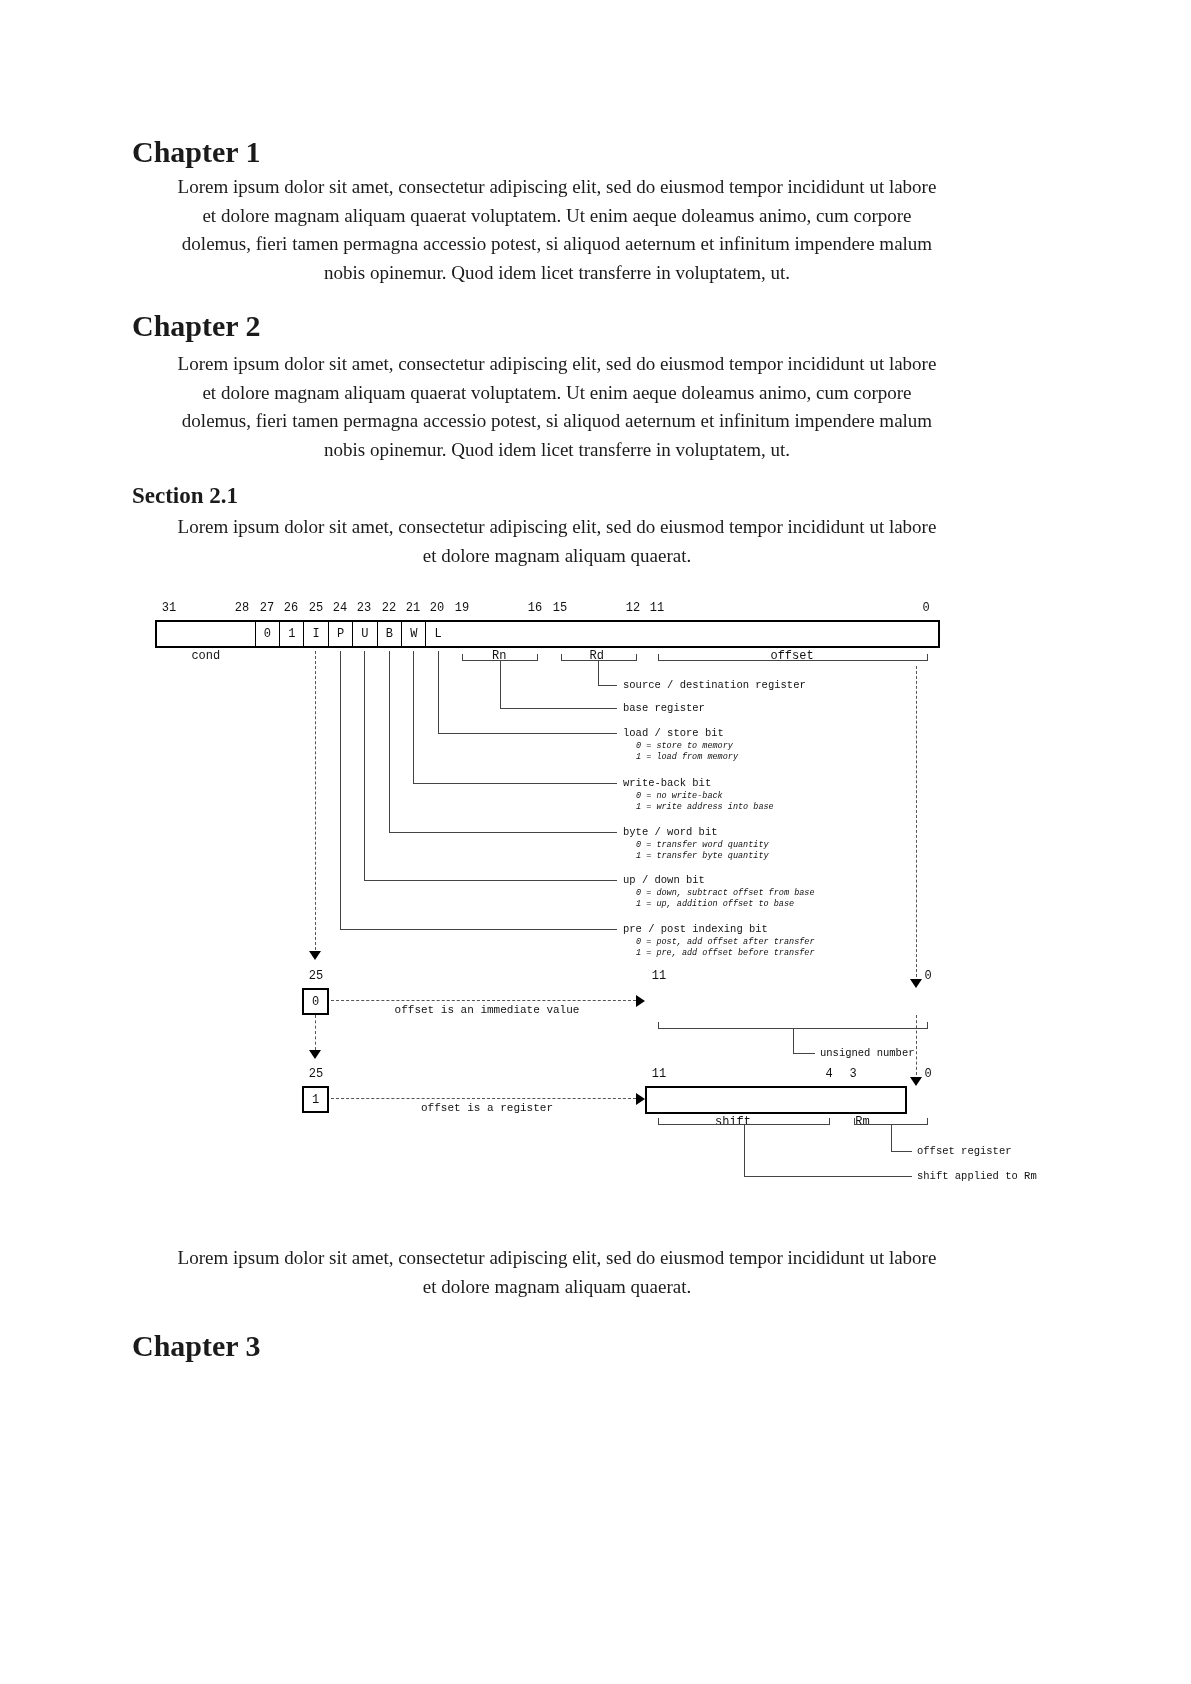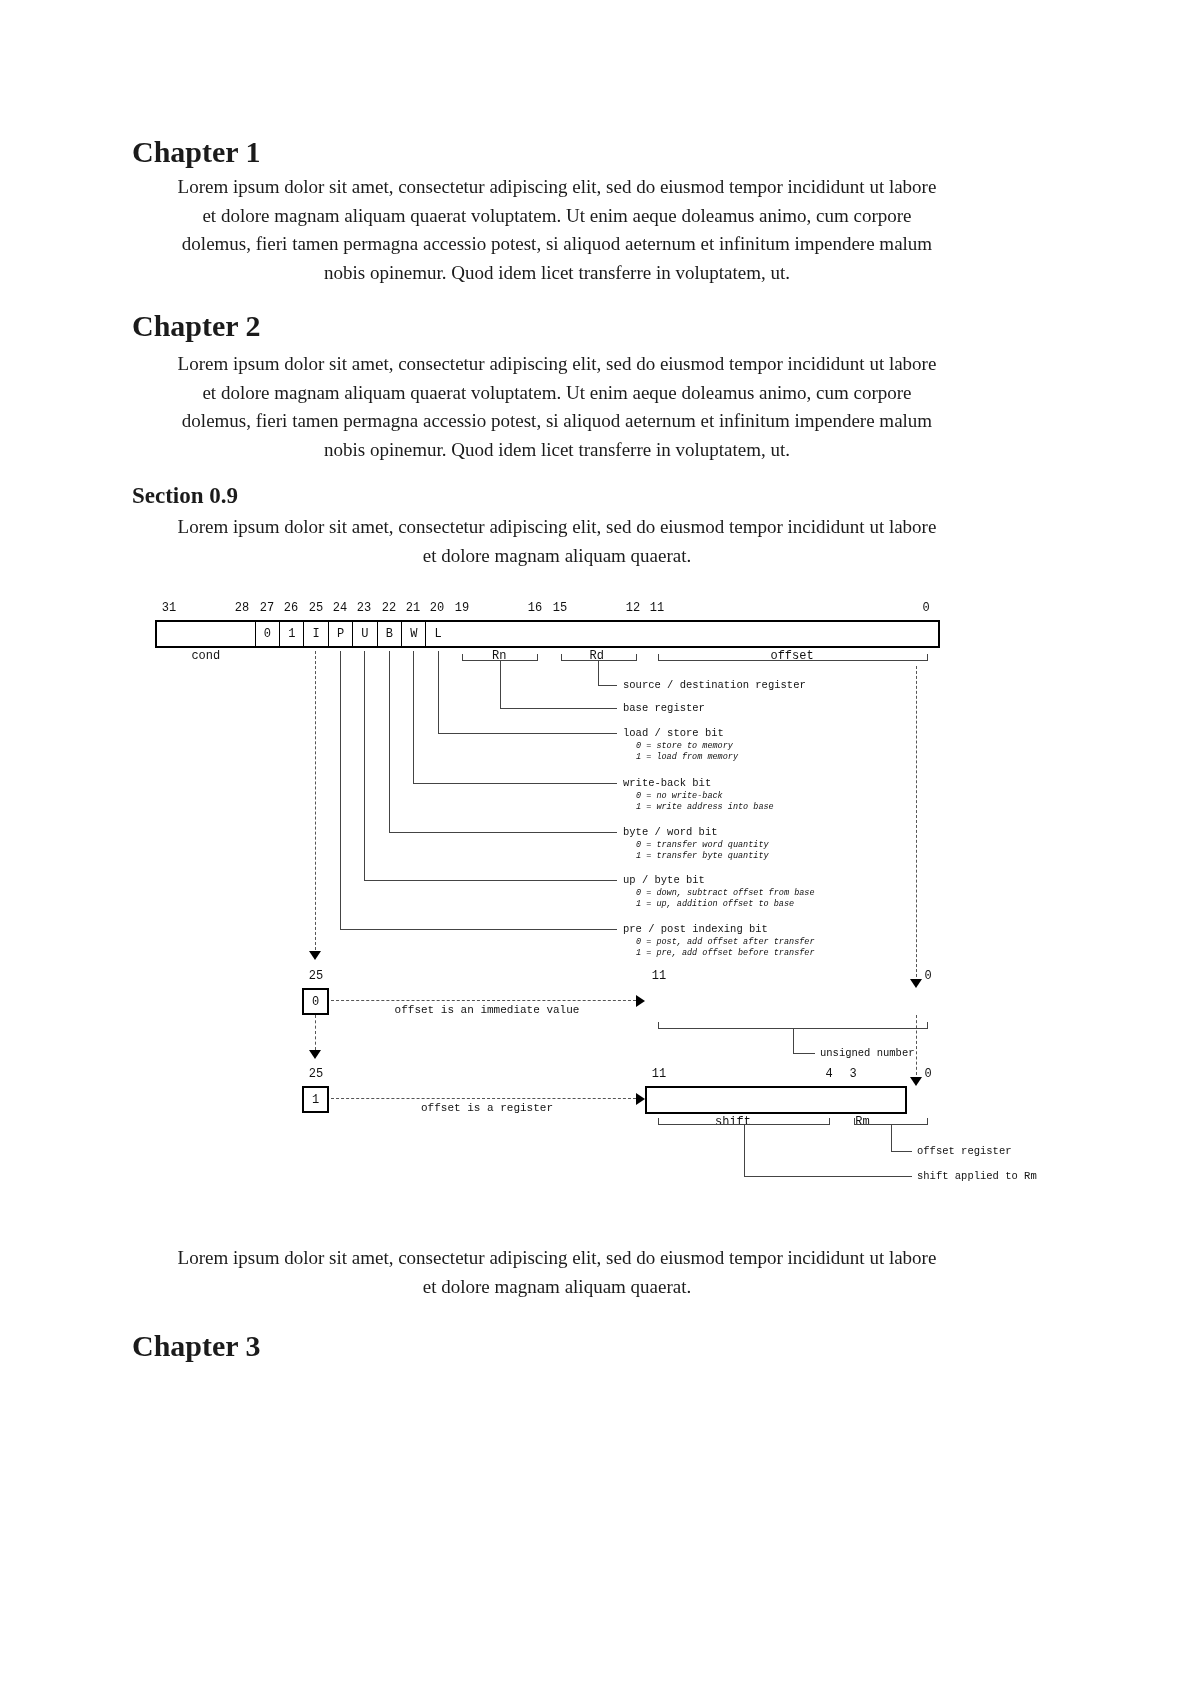--- a/index.html
+++ b/index.html
@@ -56,21 +56,21 @@
   </div>
 
   <div class="h-chapter" style="top:308px">Chapter 2</div>
   <div class="para" style="top:350px">
     <div class="ln">Lorem ipsum dolor sit amet, consectetur adipiscing elit, sed do eiusmod tempor incididunt ut labore</div>
     <div class="ln">et dolore magnam aliquam quaerat voluptatem. Ut enim aeque doleamus animo, cum corpore</div>
     <div class="ln">dolemus, fieri tamen permagna accessio potest, si aliquod aeternum et infinitum impendere malum</div>
     <div class="ln">nobis opinemur. Quod idem licet transferre in voluptatem, ut.</div>
   </div>
 
-  <div class="h-section" style="top:481px">Section 0.9</div>
+  <div class="h-section" style="top:481px">Section 2.1</div>
   <div class="para" style="top:513px">
     <div class="ln">Lorem ipsum dolor sit amet, consectetur adipiscing elit, sed do eiusmod tempor incididunt ut labore</div>
     <div class="ln">et dolore magnam aliquam quaerat.</div>
   </div>
 
   <div class="fig">
 
     <span class="bitnum" style="left:169px;top:601px">31</span>
     <span class="bitnum" style="left:242px;top:601px">28</span>
     <span class="bitnum" style="left:267px;top:601px">27</span>
@@ -128,21 +128,21 @@
     <div class="ann" style="top:702px">base register</div>
     <div class="ann" style="top:727px">load / store bit</div>
     <div class="sub" style="top:741px">0 = store to memory</div>
     <div class="sub" style="top:751.5px">1 = load from memory</div>
     <div class="ann" style="top:777px">write-back bit</div>
     <div class="sub" style="top:791px">0 = no write-back</div>
     <div class="sub" style="top:801.5px">1 = write address into base</div>
     <div class="ann" style="top:826px">byte / word bit</div>
     <div class="sub" style="top:840px">0 = transfer word quantity</div>
     <div class="sub" style="top:850.5px">1 = transfer byte quantity</div>
-    <div class="ann" style="top:874px">up / byte bit</div>
+    <div class="ann" style="top:874px">up / down bit</div>
     <div class="sub" style="top:888px">0 = down, subtract offset from base</div>
     <div class="sub" style="top:898.5px">1 = up, addition offset to base</div>
     <div class="ann" style="top:923px">pre / post indexing bit</div>
     <div class="sub" style="top:937px">0 = post, add offset after transfer</div>
     <div class="sub" style="top:947.5px">1 = pre, add offset before transfer</div>
 
     <div class="dv" style="left:916px;top:666px;height:311px"></div>
     <div class="arr-d" style="left:910px;top:979px"></div>
     <div class="dv" style="left:916px;top:1015px;height:60px"></div>
     <div class="arr-d" style="left:910px;top:1077px"></div>

